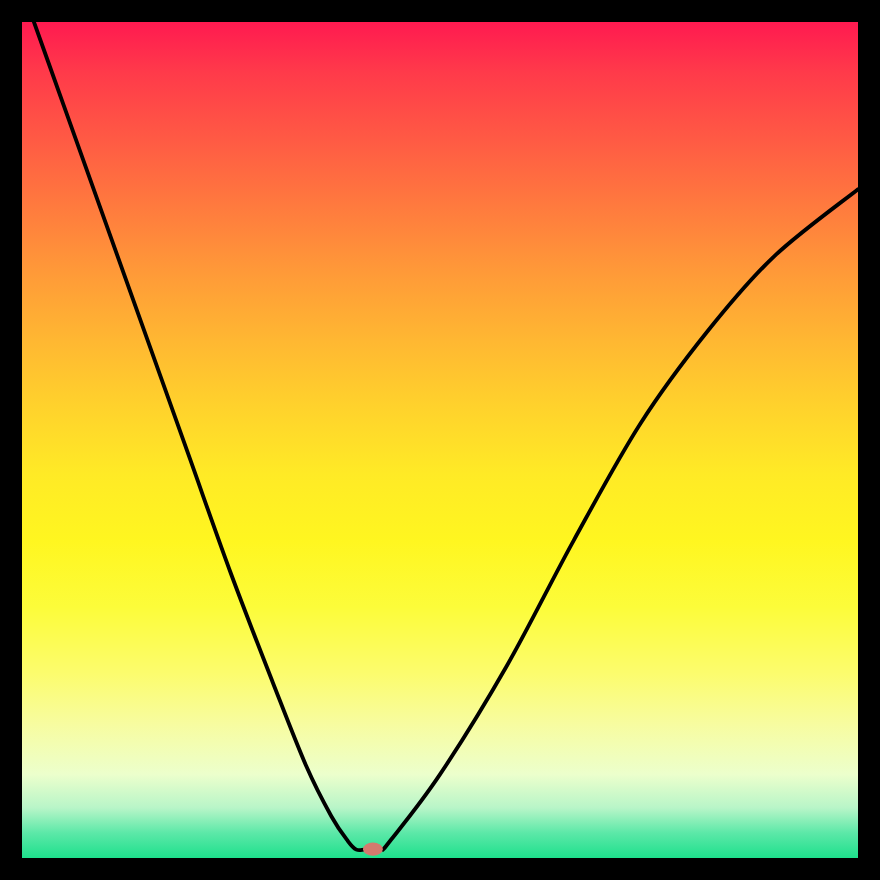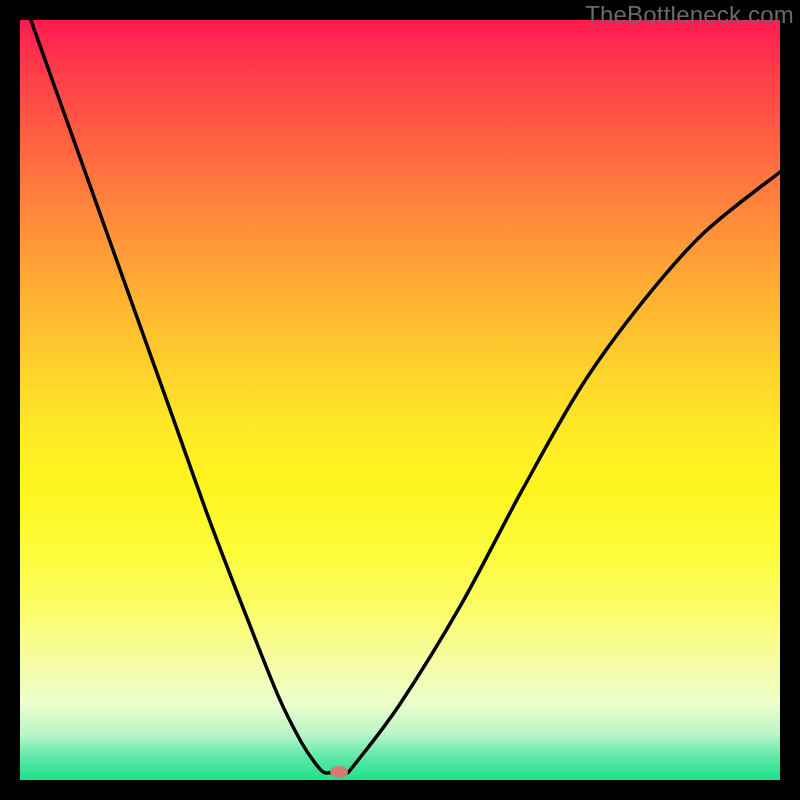--- a/index.html
+++ b/index.html
@@ -67,21 +67,20 @@
     border-radius: 50%;
     background: #d47a6e;
     z-index: 6;
     transform: translate(-50%, -50%);
   }
 </style>
 </head>
 <body>
 
 <div class="frame">
-  <div class="watermark">TheBottleneck.com</div>
 
   <div class="plot">
     <svg class="curve" viewBox="0 0 760 760" preserveAspectRatio="none">
       <path id="curve-path" fill="none" stroke="#000000" stroke-width="3.5" stroke-linecap="round" stroke-linejoin="round" d="M 0 -30.399999999999977 C 6.333333333333333 -12.666666666666647, 25.333333333333336 40.53333333333334, 38 76 C 50.666666666666664 111.46666666666667, 63.333333333333336 146.9333333333333, 76 182.39999999999998 C 88.66666666666667 217.86666666666665, 101.33333333333333 253.33333333333334, 114 288.8 C 126.66666666666667 324.26666666666665, 139.33333333333334 359.73333333333335, 152 395.2 C 164.66666666666666 430.66666666666663, 177.33333333333334 467.4, 190 501.59999999999997 C 202.66666666666666 535.8, 216.6 571.2666666666667, 228 600.4 C 239.4 629.5333333333333, 249.53333333333336 656.1333333333333, 258.40000000000003 676.4 C 267.2666666666667 696.6666666666666, 274.8666666666667 710.6, 281.2 722 C 287.5333333333333 733.4, 292.6 739.7333333333333, 296.40000000000003 744.8 C 300.20000000000005 749.8666666666666, 301.4666666666667 751.1333333333333, 304 752.4 C 306.5333333333333 753.6666666666666, 309.0666666666666 752.4, 311.59999999999997 752.4 C 314.1333333333333 752.4, 316.66666666666663 752.4, 319.2 752.4 C 321.73333333333335 752.4, 324.26666666666665 753.6666666666666, 326.8 752.4 C 329.33333333333337 751.1333333333333, 325.5333333333333 756.1999999999999, 334.4 744.8 C 343.26666666666665 733.4, 362.26666666666665 710.6, 380 684 C 397.73333333333335 657.4, 420.5333333333333 620.6666666666667, 440.79999999999995 585.2 C 461.0666666666666 549.7333333333333, 481.33333333333337 507.93333333333334, 501.6 471.2 C 521.8666666666667 434.46666666666664, 542.1333333333333 396.4666666666667, 562.4 364.8 C 582.6666666666666 333.1333333333333, 602.9333333333333 306.5333333333333, 623.1999999999999 281.2 C 643.4666666666666 255.86666666666667, 661.2 234.3333333333334, 684 212.80000000000007 C 706.8 191.26666666666674, 747.3333333333334 162.13333333333335, 760 152"></path>
     </svg>
     <div class="marker" id="marker" style="left: 319.2px; top: 752.4px; background: rgb(212, 122, 110);"></div>
   </div>
 </div>
 
 </body></html>

